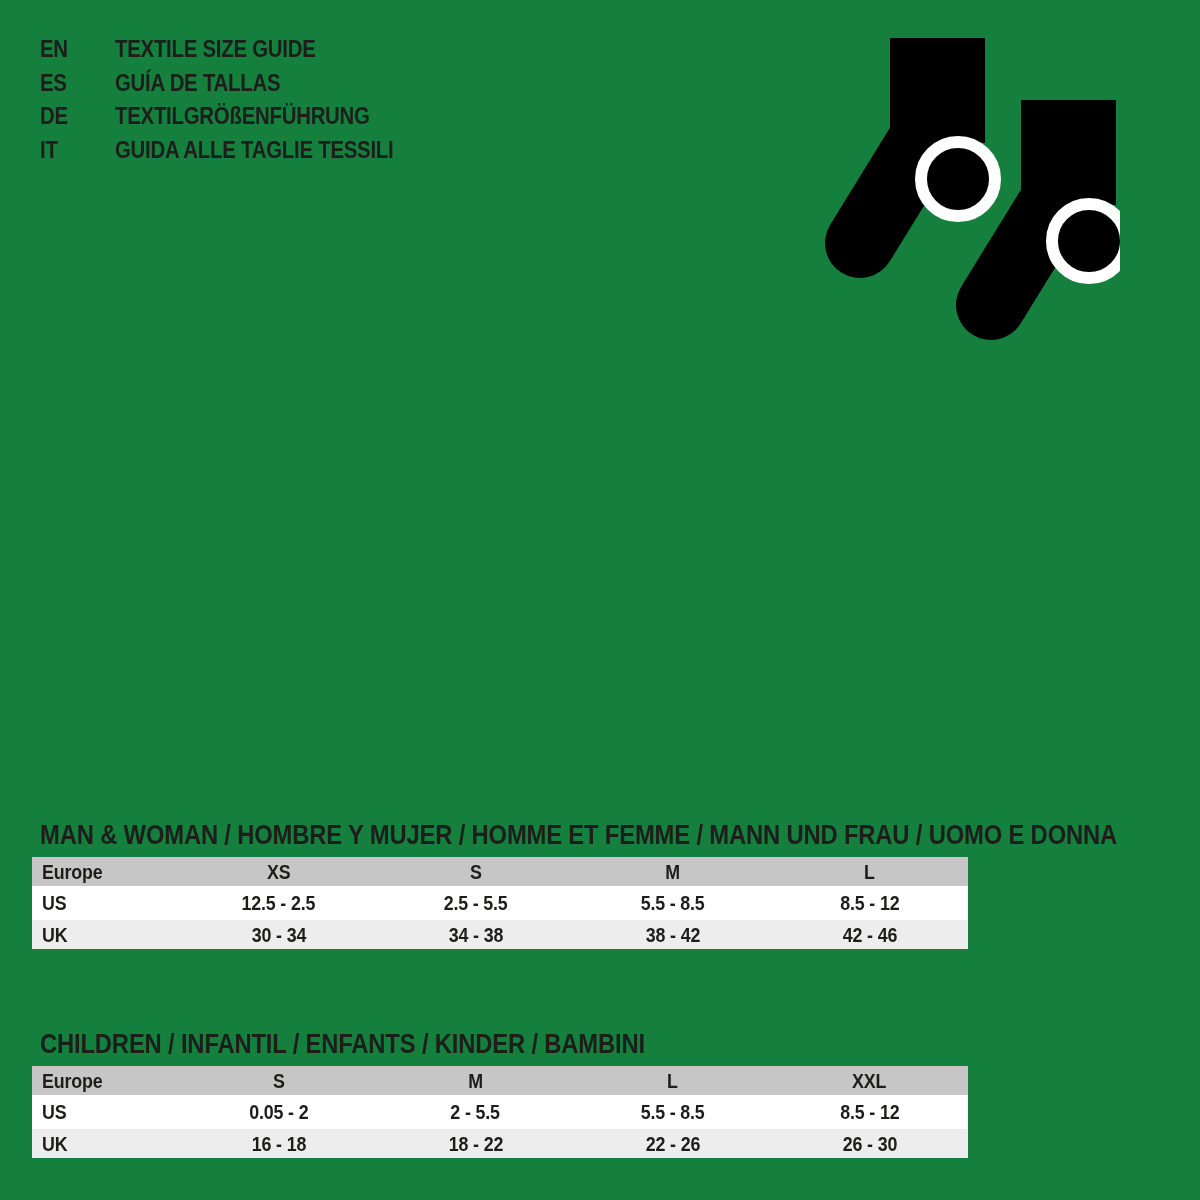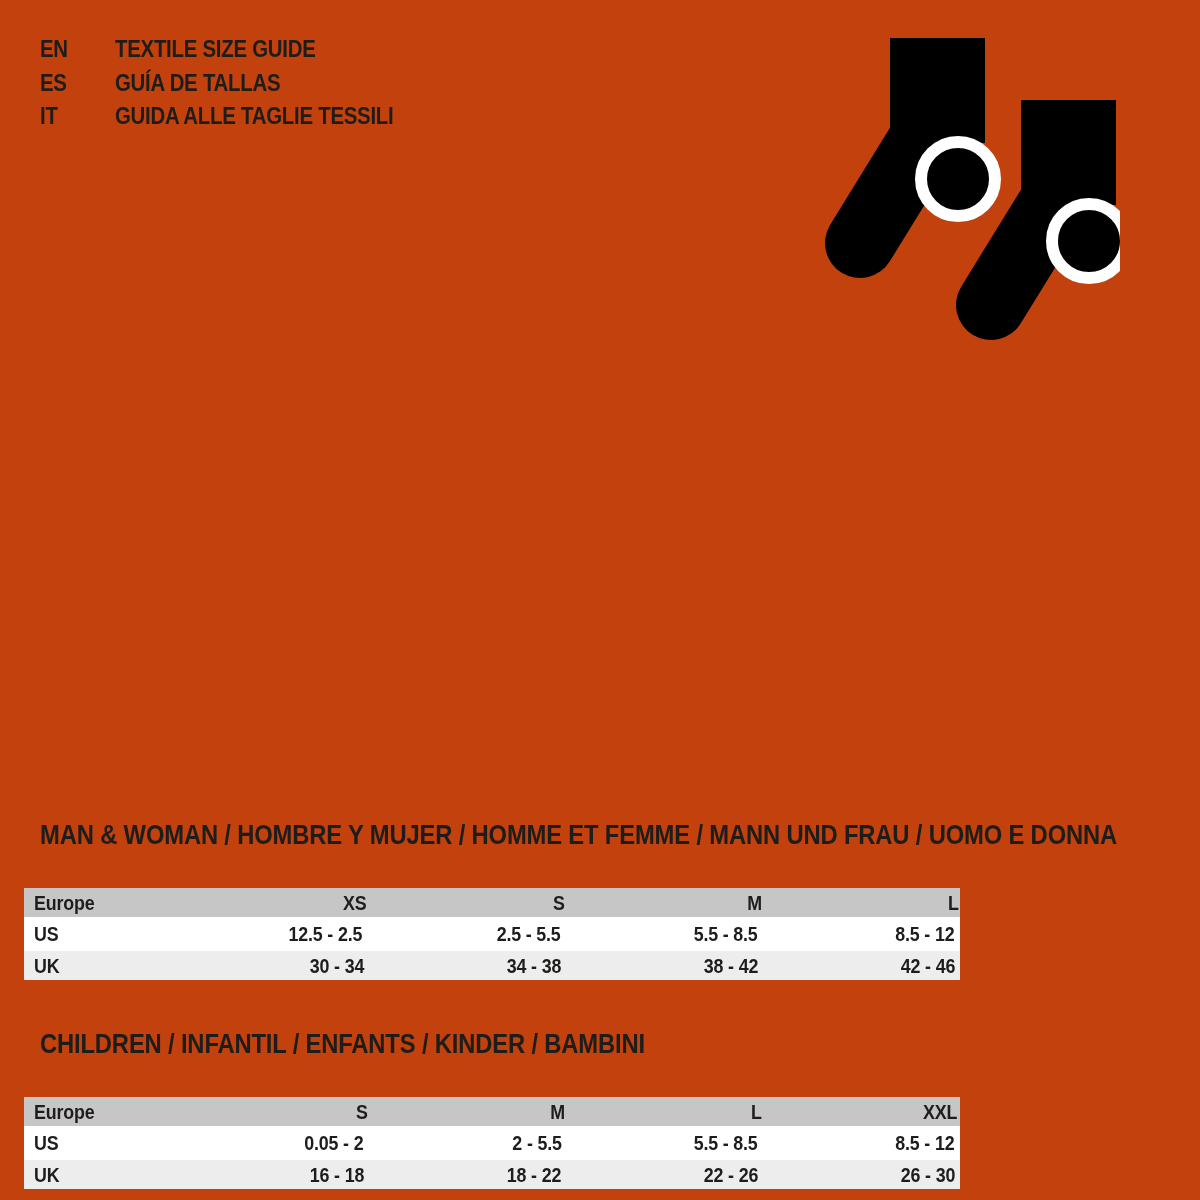--- a/index.html
+++ b/index.html
@@ -1,17 +1,17 @@
 <!DOCTYPE html>
 <html><head>
 <meta charset="utf-8">
 <style>
   html,body { margin:0; padding:0; background:#fff; }
   .canvas {
-    position:relative; width:1200px; height:1200px; background:#c2410c;
+    position:relative; width:1200px; height:1200px; background:#15803d;
     font-family:"Liberation Sans", sans-serif; color:#1d1d1b; overflow:hidden;
   }
   .cnd { display:inline-block; transform:scaleX(0.85); white-space:nowrap; }
   .o-left { transform-origin:0 50%; }
   .o-center { transform-origin:50% 50%; }
 
   
   .lang-block { position:absolute; left:40px; top:32px; }
   .lang-row { height:33.6px; line-height:33.6px; font-size:24px; font-weight:bold; letter-spacing:-0.3px; }
   .lang-code { display:inline-block; width:75px; }
@@ -23,42 +23,45 @@
   
   .socks { position:absolute; left:820px; top:38px; width:300px; height:306px; }
 
   
   .tbl-title { position:absolute; left:40px; height:26px; line-height:26px;
                font-size:28px; font-weight:bold; letter-spacing:-0.2px; }
   .title-man { top:822px; }
   .title-child { top:1031px; }
 
   
-  .sizetable { position:absolute; left:24px; width:936px;margin-top:31px; }
+  .sizetable { position:absolute; left:32px; width:936px; }
   .tbl-man { top:857px; }
   .tbl-child { top:1066px; }
   .trow { display:flex; align-items:center; width:936px; }
   .trow.head { height:29px; background:#c6c6c6; }
   .trow.r-us { height:34px; background:#ffffff; }
   .trow.r-uk { height:29px; background:#ededed; }
   .cell { font-size:21px; font-weight:bold; letter-spacing:-0.2px; }
   .c1 { width:148px; padding-left:10px; box-sizing:border-box; text-align:left; }
-  .cv { width:197px; text-align:right; }
+  .cv { width:197px; text-align:center; }
 </style>
 </head>
 <body>
 
 <div class="canvas">
 
   <div class="lang-block">
     <div class="lang-row">
       <span class="lang-code"><span class="cnd o-left">EN</span></span><span class="cnd o-left">TEXTILE SIZE GUIDE</span>
     </div>
     <div class="lang-row">
       <span class="lang-code"><span class="cnd o-left">ES</span></span><span class="cnd o-left">GUÍA DE TALLAS</span>
+    </div>
+    <div class="lang-row">
+      <span class="lang-code"><span class="cnd o-left">DE</span></span><span class="cnd o-left">TEXTILGRÖßENFÜHRUNG</span>
     </div>
     <div class="lang-row">
       <span class="lang-code"><span class="cnd o-left">IT</span></span><span class="cnd o-left">GUIDA ALLE TAGLIE TESSILI</span>
     </div>
   </div>
 
 
   <svg class="socks" viewBox="0 0 300 306" width="300" height="306" xmlns="http://www.w3.org/2000/svg">
     <defs>
       <g id="sock" fill="#000000">

